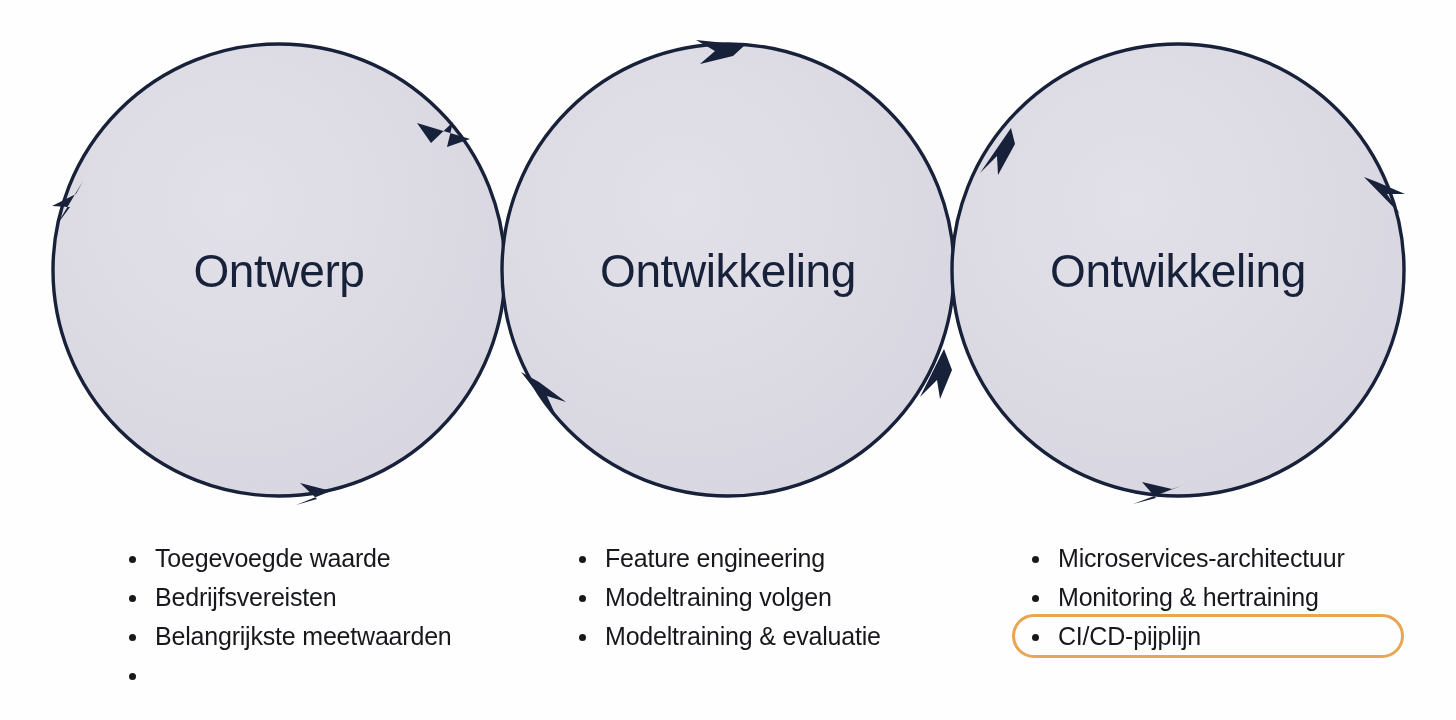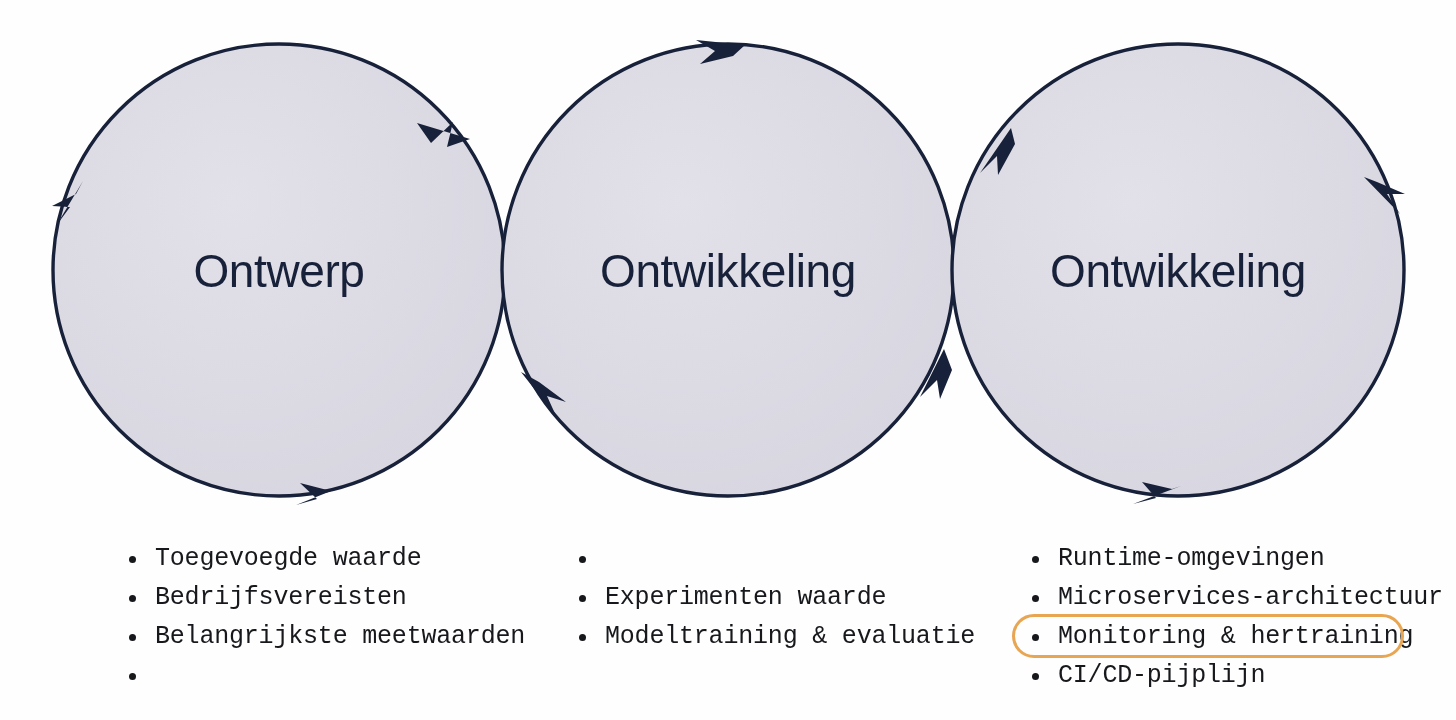--- a/index.html
+++ b/index.html
@@ -42,21 +42,21 @@
     position: absolute;
     list-style: none;
     margin: 0;
     padding: 0;
   }
   .bullet-item {
     position: relative;
     display: block;
     height: 39px;
     line-height: 39px;
-    font-family: Liberation Mono, monospace;
+    font-family: Liberation Sans, sans-serif;
     font-size: 25px;
     color: #17181c;
     white-space: nowrap;
     padding-left: 32px;
     letter-spacing: -0.2px;
   }
   .bullet-dot {
     position: absolute;
     left: 6px;
     top: 50%;
@@ -160,38 +160,35 @@
       <span>Belangrijkste meetwaarden</span>
     </li>
     <li class="bullet-item">
       <span class="bullet-dot"></span>
     </li>
   </ul>
 
   <ul class="bullet-list" style="left:573px; top:539px;">
     <li class="bullet-item">
       <span class="bullet-dot"></span>
-    </li>
-    <li class="bullet-item">
-      <span class="bullet-dot"></span>
-      <span>Experimenten waarde</span>
+      <span>Feature engineering</span>
+    </li>
+    <li class="bullet-item">
+      <span class="bullet-dot"></span>
+      <span>Modeltraining volgen</span>
     </li>
     <li class="bullet-item">
       <span class="bullet-dot"></span>
       <span>Modeltraining &amp; evaluatie</span>
     </li>
   </ul>
 
   <ul class="bullet-list" style="left:1026px; top:539px;">
     <li class="bullet-item">
       <span class="bullet-dot"></span>
-      <span>Runtime-omgevingen</span>
-    </li>
-    <li class="bullet-item">
-      <span class="bullet-dot"></span>
       <span>Microservices-architectuur</span>
     </li>
     <li class="bullet-item">
       <span class="bullet-dot"></span>
       <span>Monitoring &amp; hertraining</span>
     </li>
     <li class="bullet-item highlighted">
       <span class="bullet-dot"></span>
       <span>CI/CD-pijplijn</span>
     </li>

